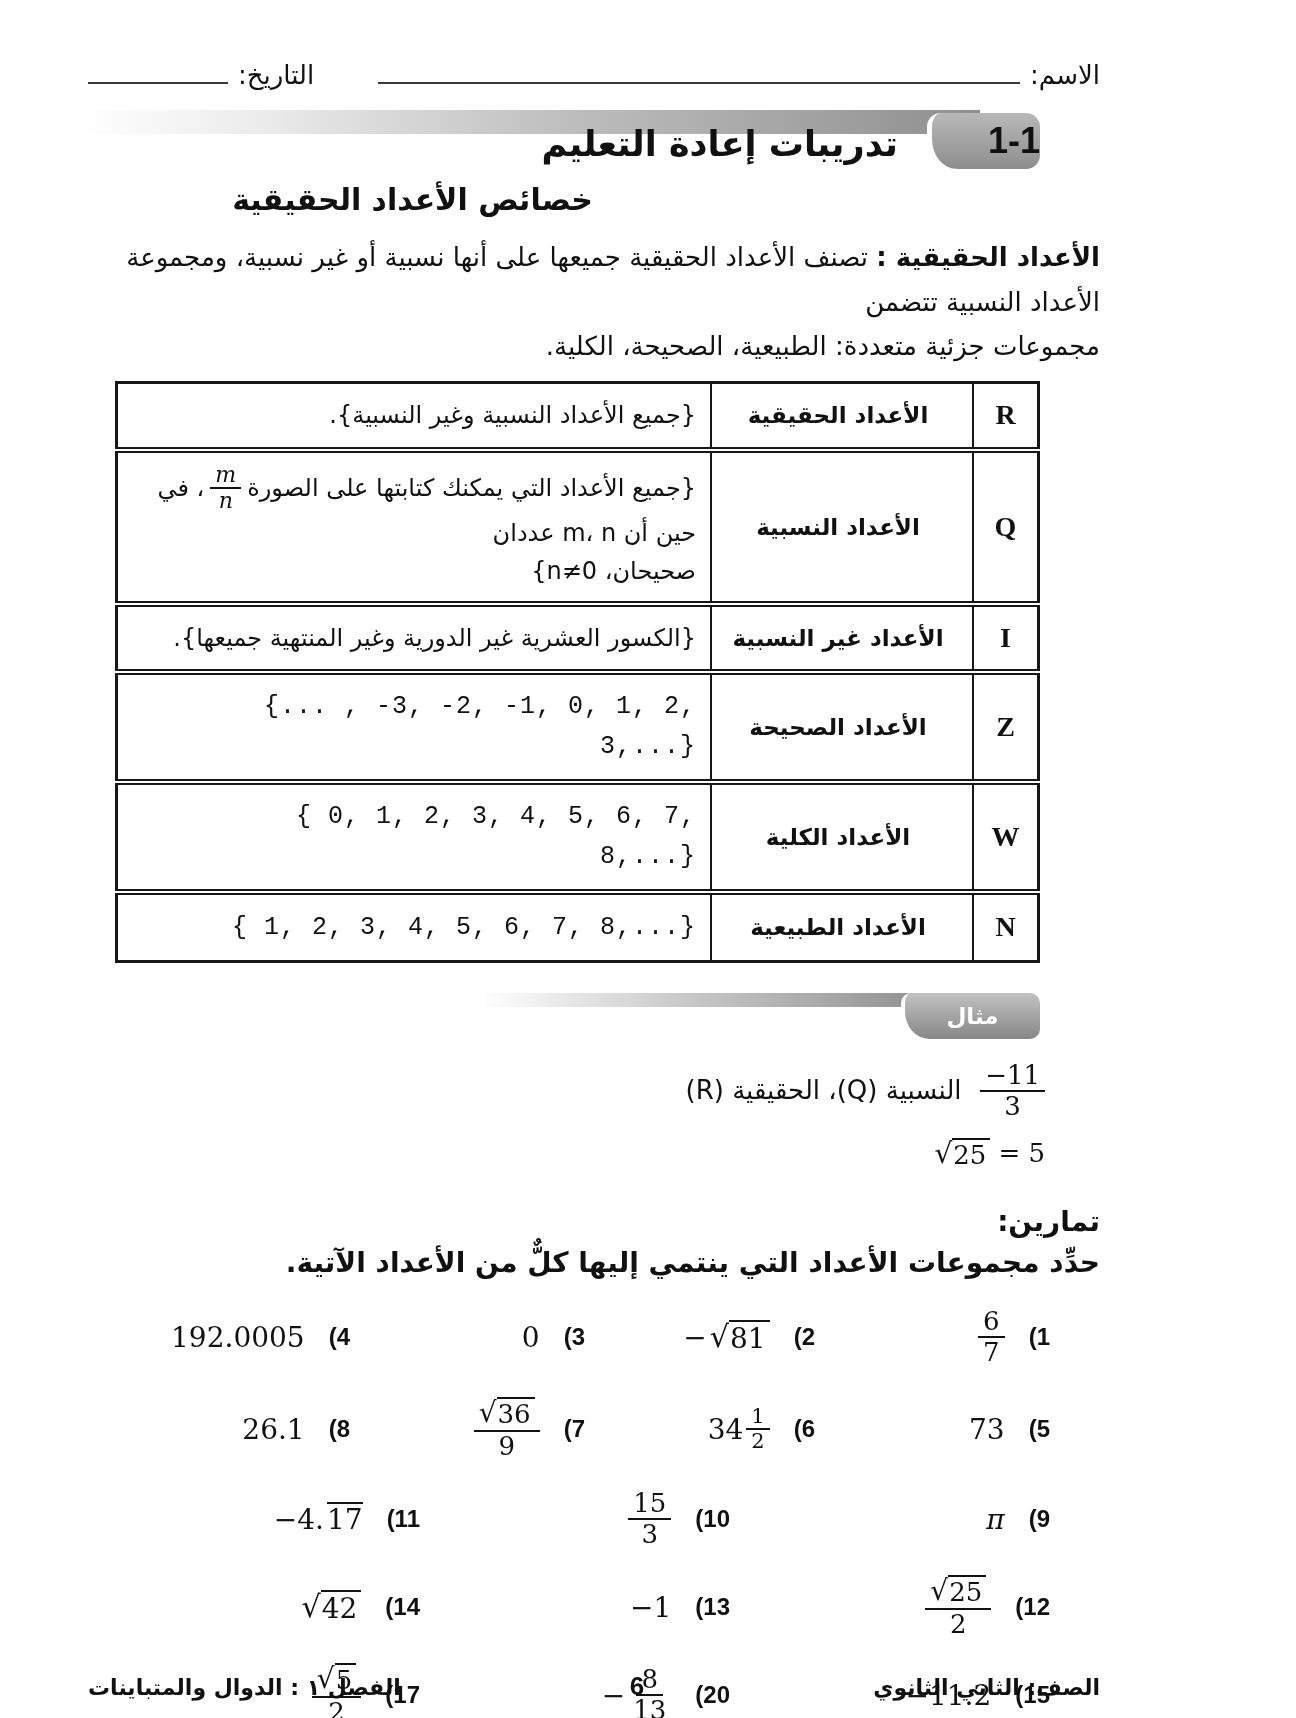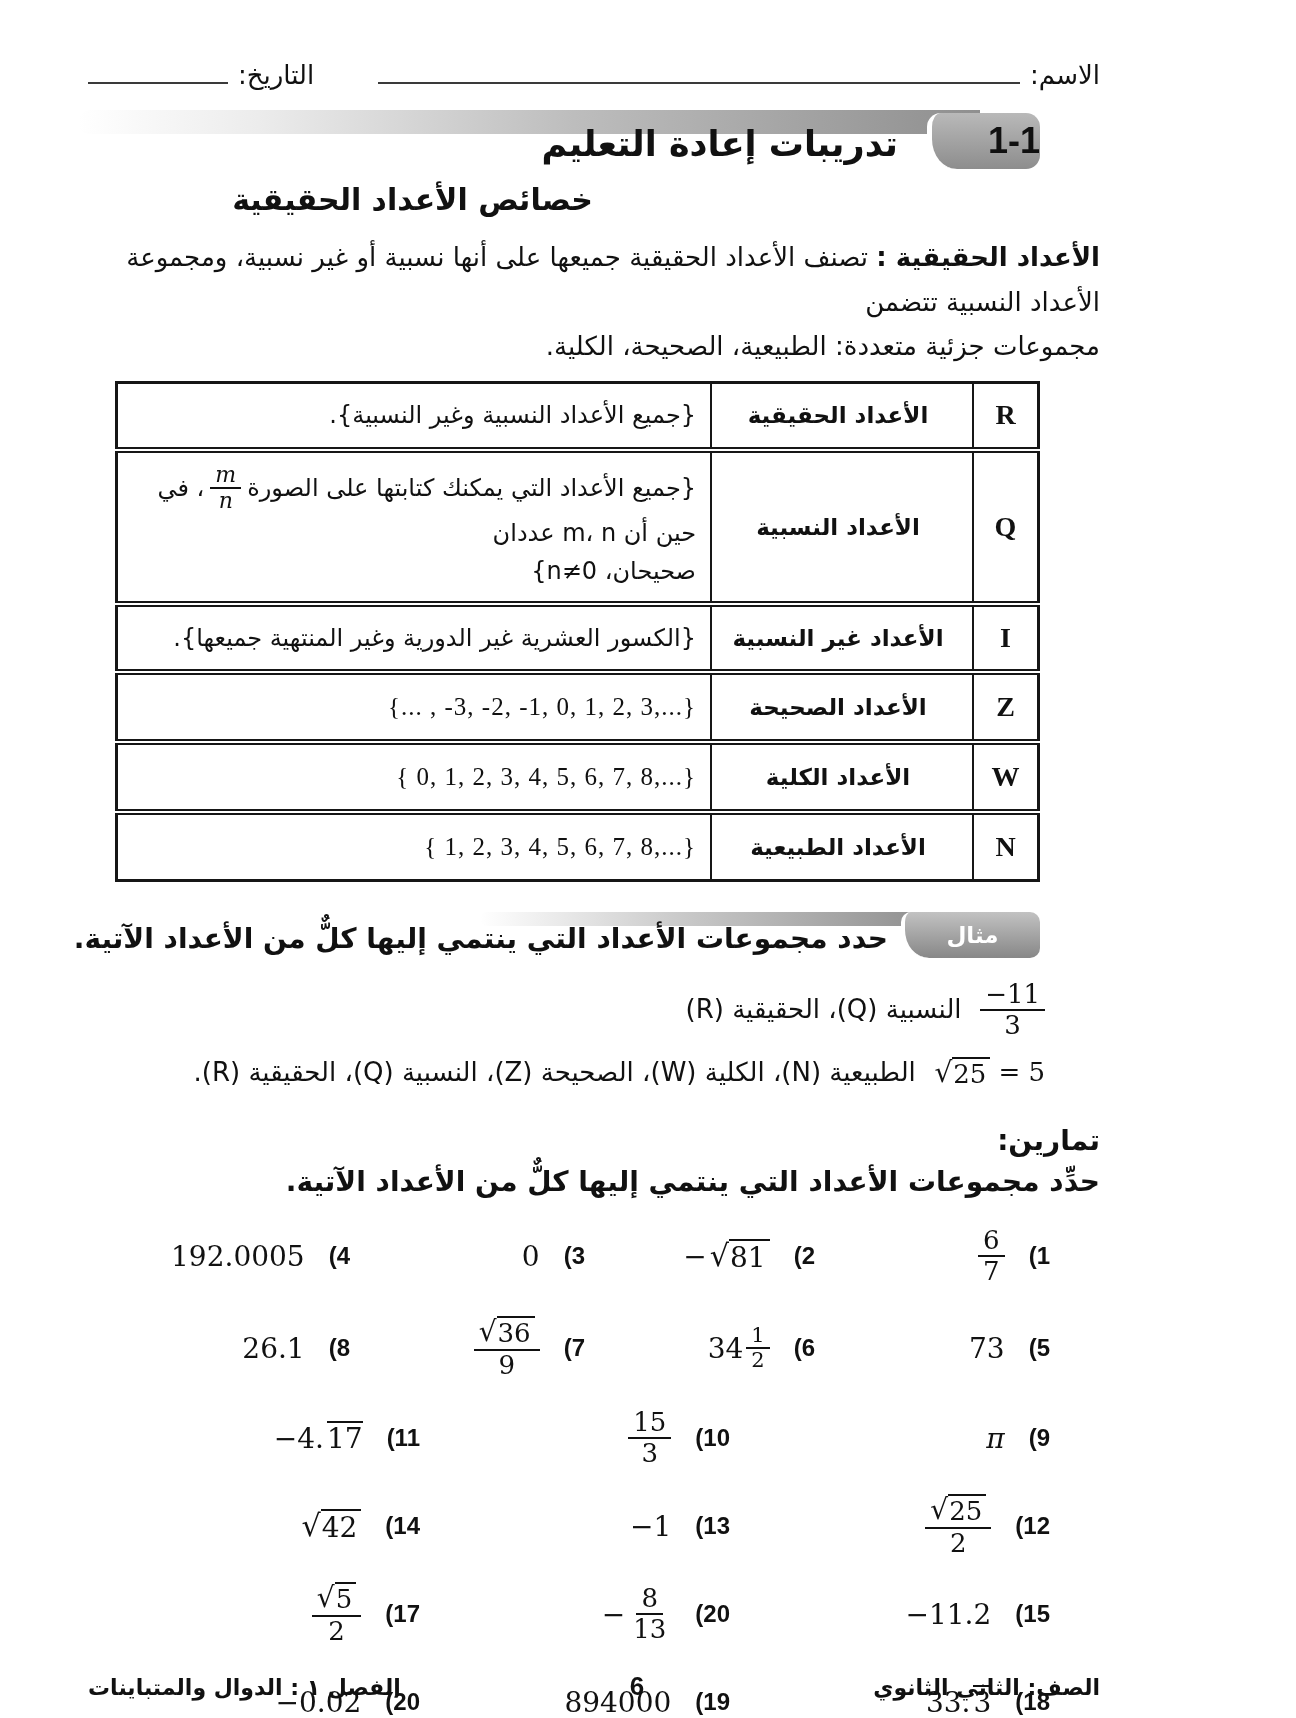--- a/index.html
+++ b/index.html
@@ -38,21 +38,21 @@
   table.sets{border-collapse:collapse; width:925px; margin:12px 60px 0 0;}
   table.sets td{border:2px solid #161616; vertical-align:middle;}
   table.sets tr + tr td{border-top:6px double #161616;}
   table.sets{border:3px solid #161616;}
   td.sym{width:55px; text-align:center; font-family:"Liberation Serif",serif;
     font-weight:bold; font-size:28px; padding:8px 4px;}
   td.nm{width:240px; text-align:center; font-weight:bold; font-size:23px; padding:8px 14px 8px 6px;}
   td.ds{font-size:24px; text-align:right; padding:12px 14px; line-height:1.6;}
   td.ds.tall{padding:10px 14px;}
   .set-ltr{display:inline-block; direction:ltr; unicode-bidi:isolate;
-    font-family:Liberation Serif, serif; font-size:25px; letter-spacing:1px; margin-left:8px; padding-left:4px;text-align:center;}
+    font-family:Liberation Mono, monospace; font-size:25px; letter-spacing:1px; margin-left:8px; padding-left:4px;}
   td.ds .pad-set{padding-left:90px;}
 
   
   .frac{display:inline-flex; flex-direction:column; align-items:center;
     vertical-align:middle; line-height:1.12; text-align:center;}
   .frac .ft{border-bottom:2px solid #111; padding:0 5px;}
   .frac .fb{padding:0 5px;}
   .sqrt{display:inline-flex; align-items:flex-start; white-space:nowrap;}
   .sqrt .sg{line-height:1.05; font-size:1.08em; transform:translateY(1px);}
   .sqrt .rd{border-top:2px solid #111; padding:1px 4px 0 1px; line-height:1.15;}
@@ -162,42 +162,40 @@
         <td class="ds"><span class="set-ltr pad-set" dir="ltr">{ 1, 2, 3, 4, 5, 6, 7, 8,...}</span></td>
       </tr>
     </tbody>
       </table>
 
     <div class="example-band">
       <div class="example-tail"></div>
       <div class="example-badge">
           <span>مثال</span>
         </div>
-      <div class="example-instruction">حدد مجموعات الأعداد التي ينتمي إليها كلٌّ من الأعداد الآتية.</div>
     </div>
 
     <div class="example-line">
       <span class="math" dir="ltr">
           <span class="frac">
             <span class="ft">−11</span>
             <span class="fb">3</span>
           </span>
         </span>
       <span class="answer">النسبية (Q)، الحقيقية (R)</span>
     </div>
 
     <div class="example-line">
       <span class="math" dir="ltr">
           <span class="sqrt">
             <span class="sg">√</span>
             <span class="rd">25</span>
           </span>
           <span>= 5</span>
         </span>
-      <span class="answer">الطبيعية (N)، الكلية (W)، الصحيحة (Z)، النسبية (Q)، الحقيقية (R).</span>
     </div>
 
     <div class="ex-heading">تمارين:</div>
     <div class="ex-instruction">حدِّد مجموعات الأعداد التي ينتمي إليها كلٌّ من الأعداد الآتية.</div>
     <div class="ex-rows" id="exercise-rows">
         <div class="ex-row ex-row4">
           <div class="ex-cell">
             <span class="ex-num" dir="ltr">(1</span>
             <span class="ex-val" dir="ltr">
               <span class="frac">

